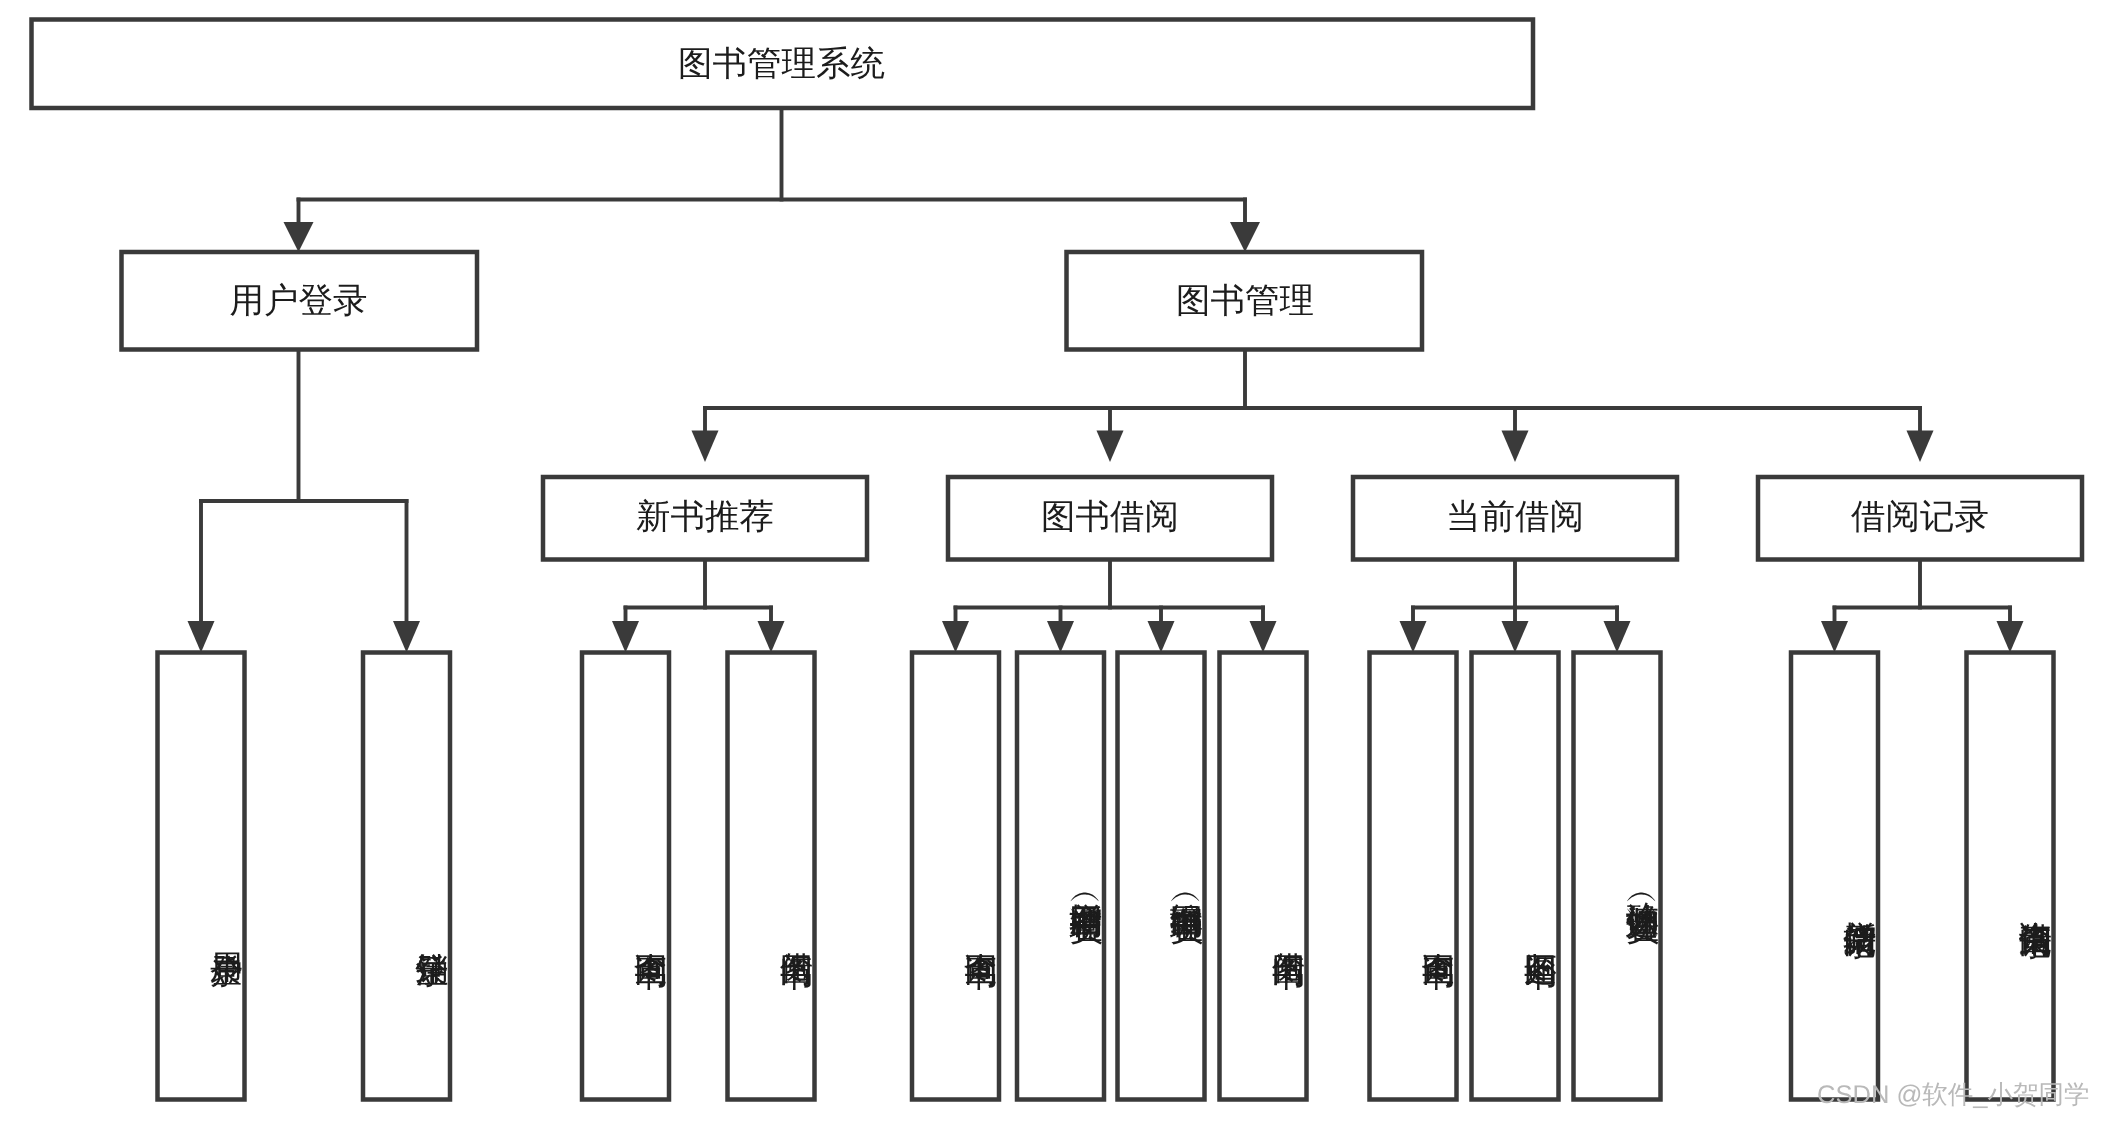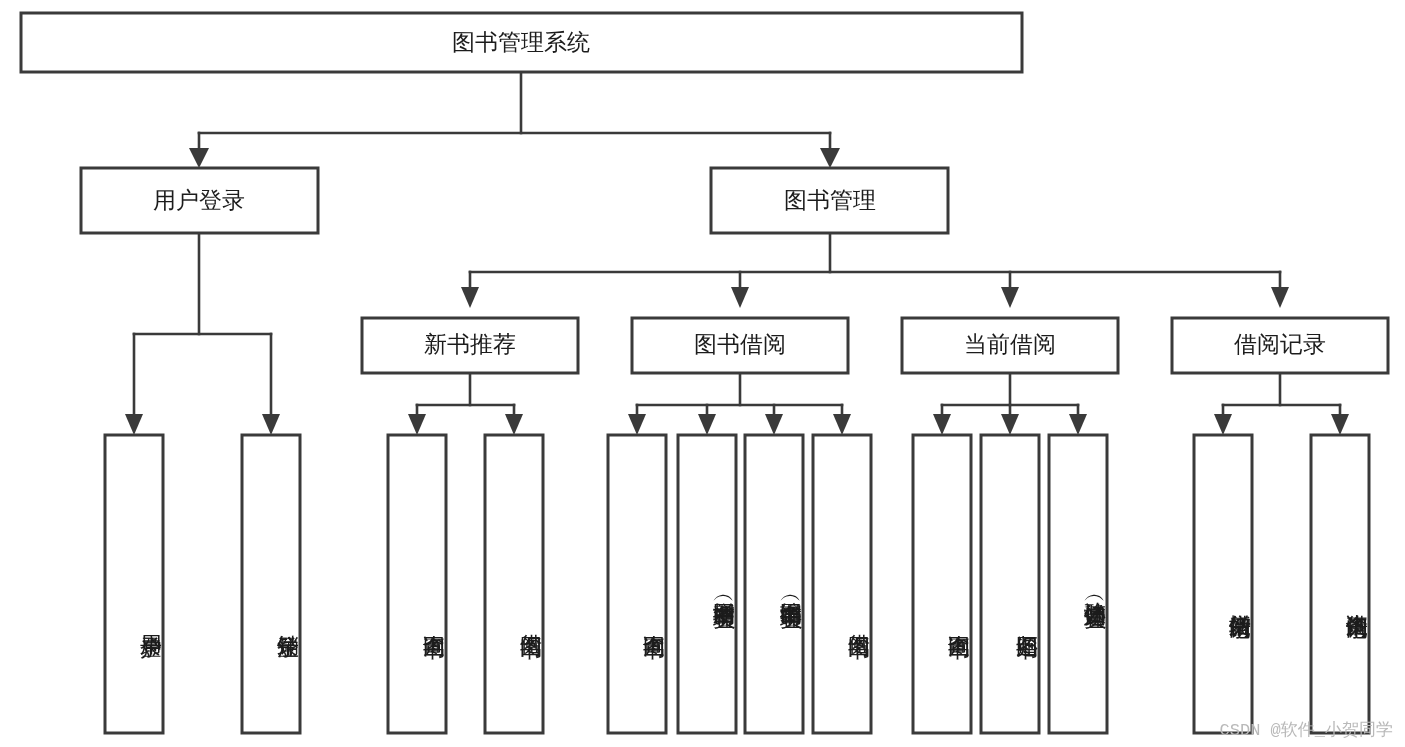--- a/index.html
+++ b/index.html
@@ -58,21 +58,21 @@
     display: flex;
     align-items: flex-start;
     justify-content: center;
     white-space: nowrap;
     pointer-events: none;
   }
   .watermark {
     position: absolute;
     right: 12px;
     bottom: 6px;
-    font-family: Liberation Mono, monospace;
+    font-family: Liberation Sans, sans-serif;
     font-size: 17px;
     color: #b9b9b9;
     white-space: nowrap;
     user-select: none;
   }
 </style>
 </head>
 <body>
 
 <div id="canvas">

